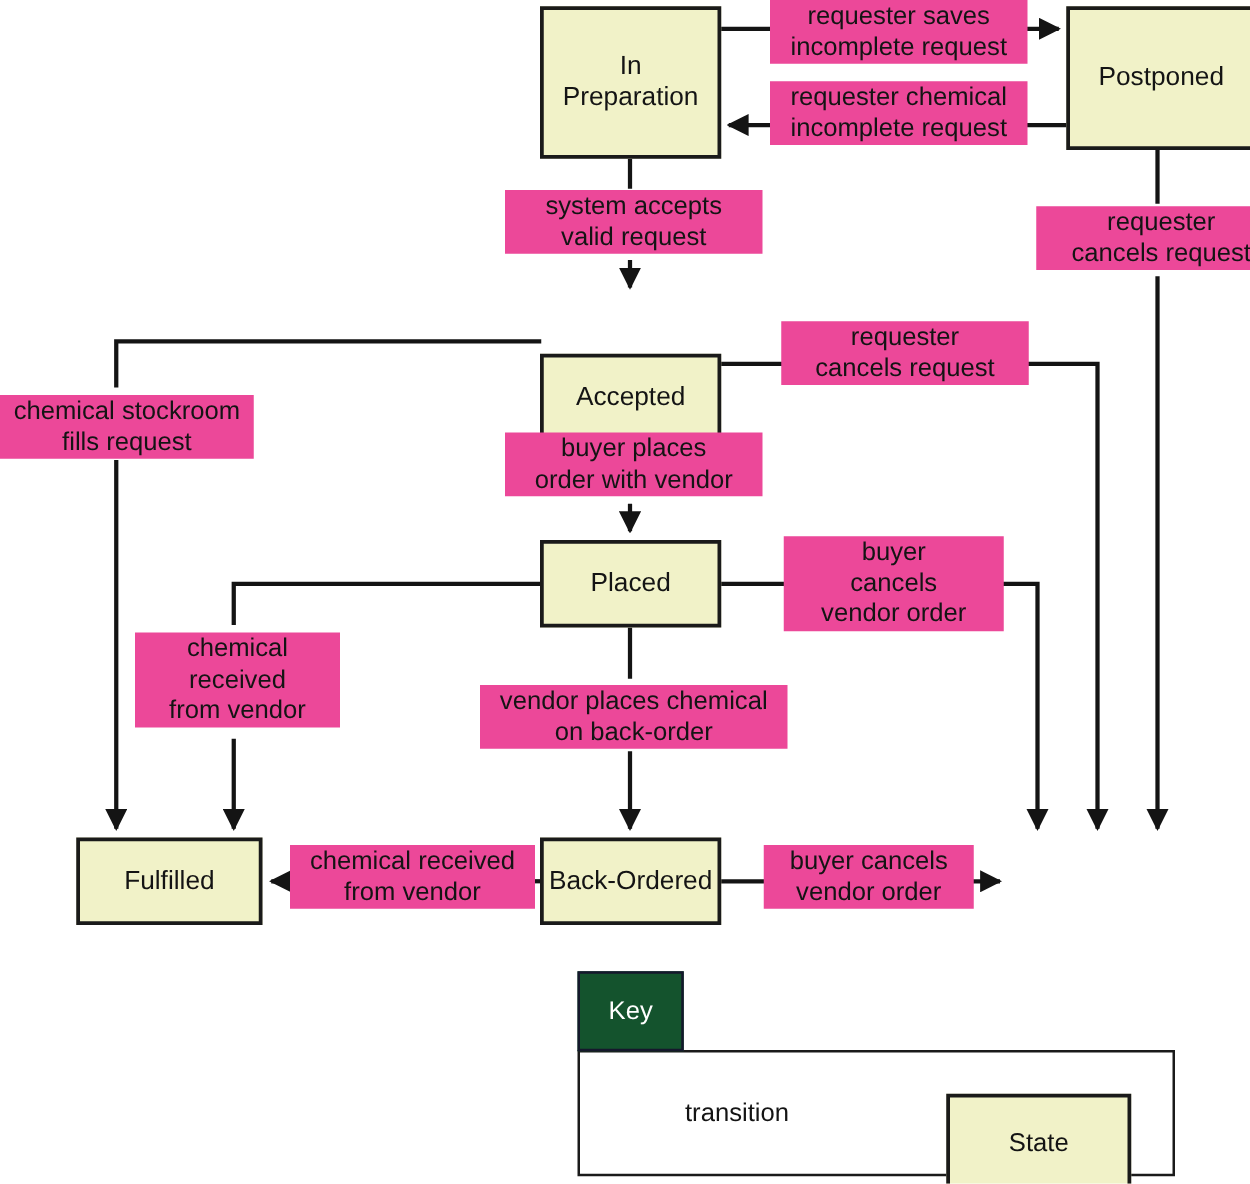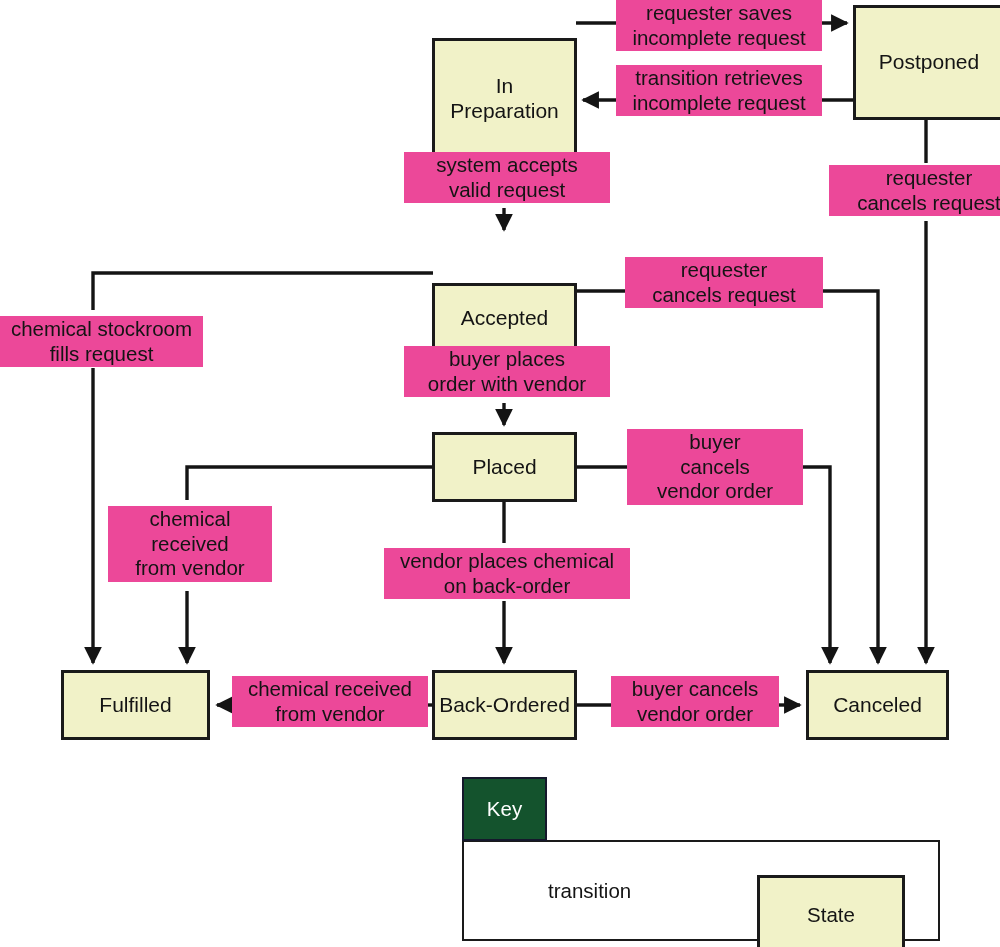--- a/index.html
+++ b/index.html
@@ -136,21 +136,21 @@
       <path d="M 252 705 L 217 705" marker-end="url(#arrow)"></path>
 
       <path d="M 576 705 L 613 705"></path>
       <path d="M 769 705 L 800 705" marker-end="url(#arrow)"></path>
 
       <path d="M 504 891 L 543 891"></path>
       <path d="M 658 891 L 719 891" marker-end="url(#arrow)"></path>
     </g>
   </svg>
 
-  <div class="state-box" style="left:432px; top:5px; width:145px; height:122px;margin-top:33px;">
+  <div class="state-box" style="left:432px; top:5px; width:145px; height:122px;">
     <span>
       <span>In</span><br>
       <span>Preparation</span>
     </span>
   </div>
 
   <div class="state-box" style="left:853px; top:5px; width:152px; height:115px;">
     <span>Postponed</span>
   </div>
 
@@ -163,31 +163,28 @@
   </div>
 
   <div class="state-box" style="left:61px; top:670px; width:149px; height:70px;">
     <span>Fulfilled</span>
   </div>
 
   <div class="state-box" style="left:432px; top:670px; width:145px; height:70px;">
     <span>Back-Ordered</span>
   </div>
 
-  <div class="state-box" style="left:806px; top:670px; width:143px; height:70px;">
-    <span>Canceled</span>
-  </div>
 
   <div class="edge-label" style="left:616px; top:0px; width:200px;">
     <span>requester saves</span><br>
     <span>incomplete request</span>
   </div>
 
   <div class="edge-label" style="left:616px; top:65px; width:200px;">
-    <span>transition retrieves</span><br>
+    <span>requester chemical</span><br>
     <span>incomplete request</span>
   </div>
 
   <div class="edge-label" style="left:404px; top:152px; width:200px;">
     <span>system accepts</span><br>
     <span>valid request</span>
   </div>
 
   <div class="edge-label" style="left:829px; top:165px; width:194px; text-align:center;">
     <span>requester</span><br>

